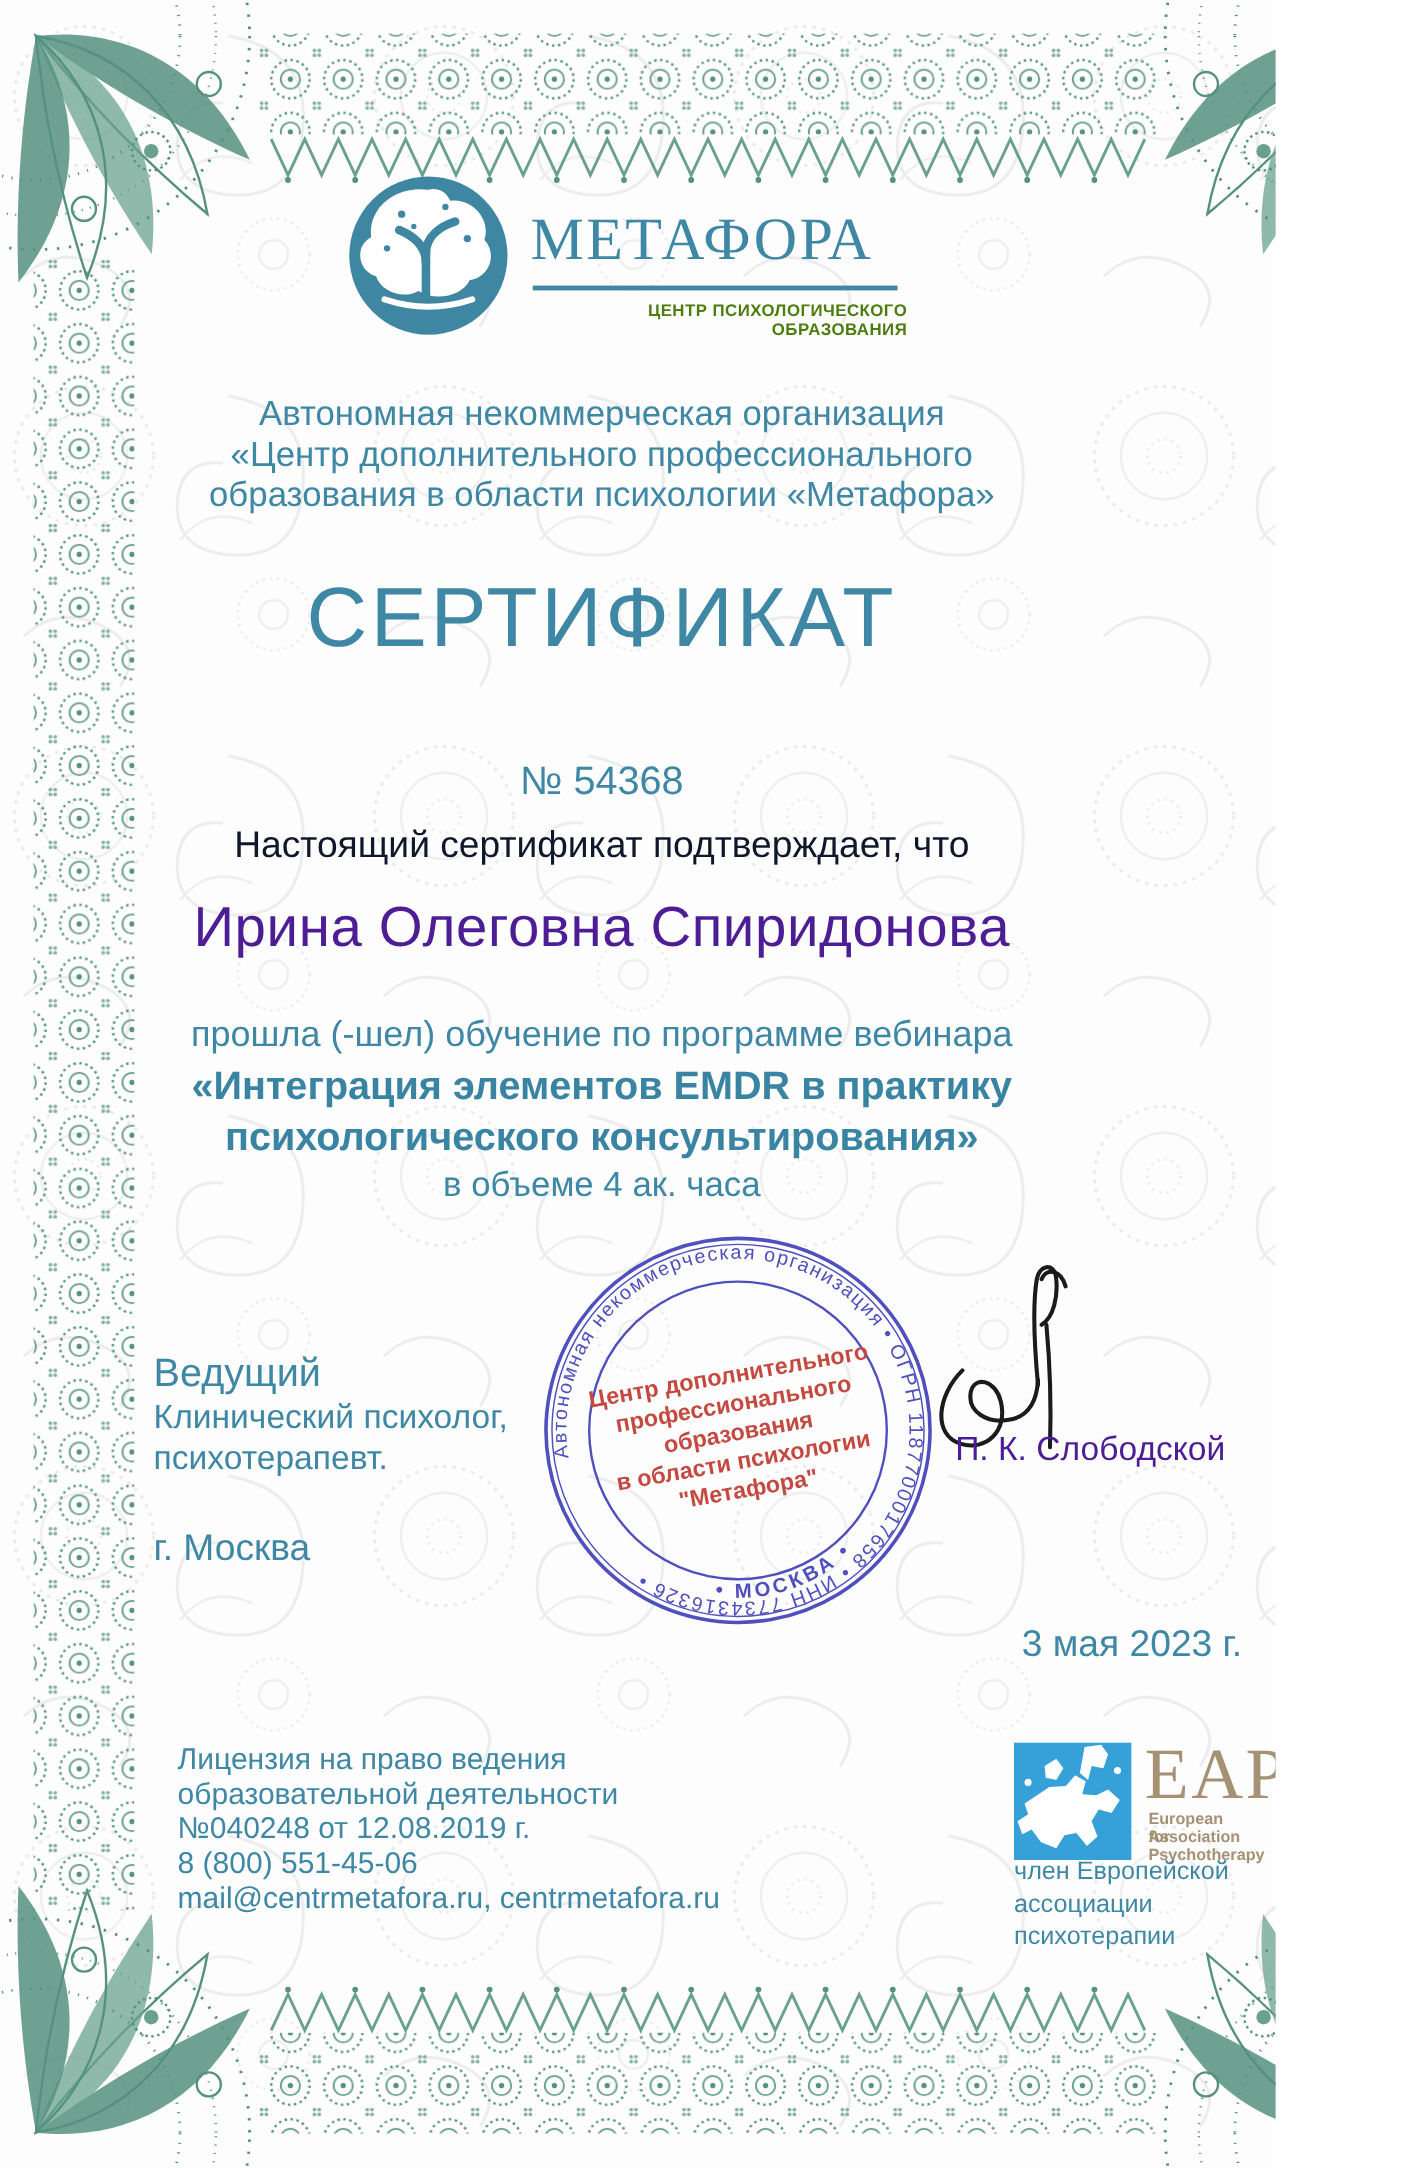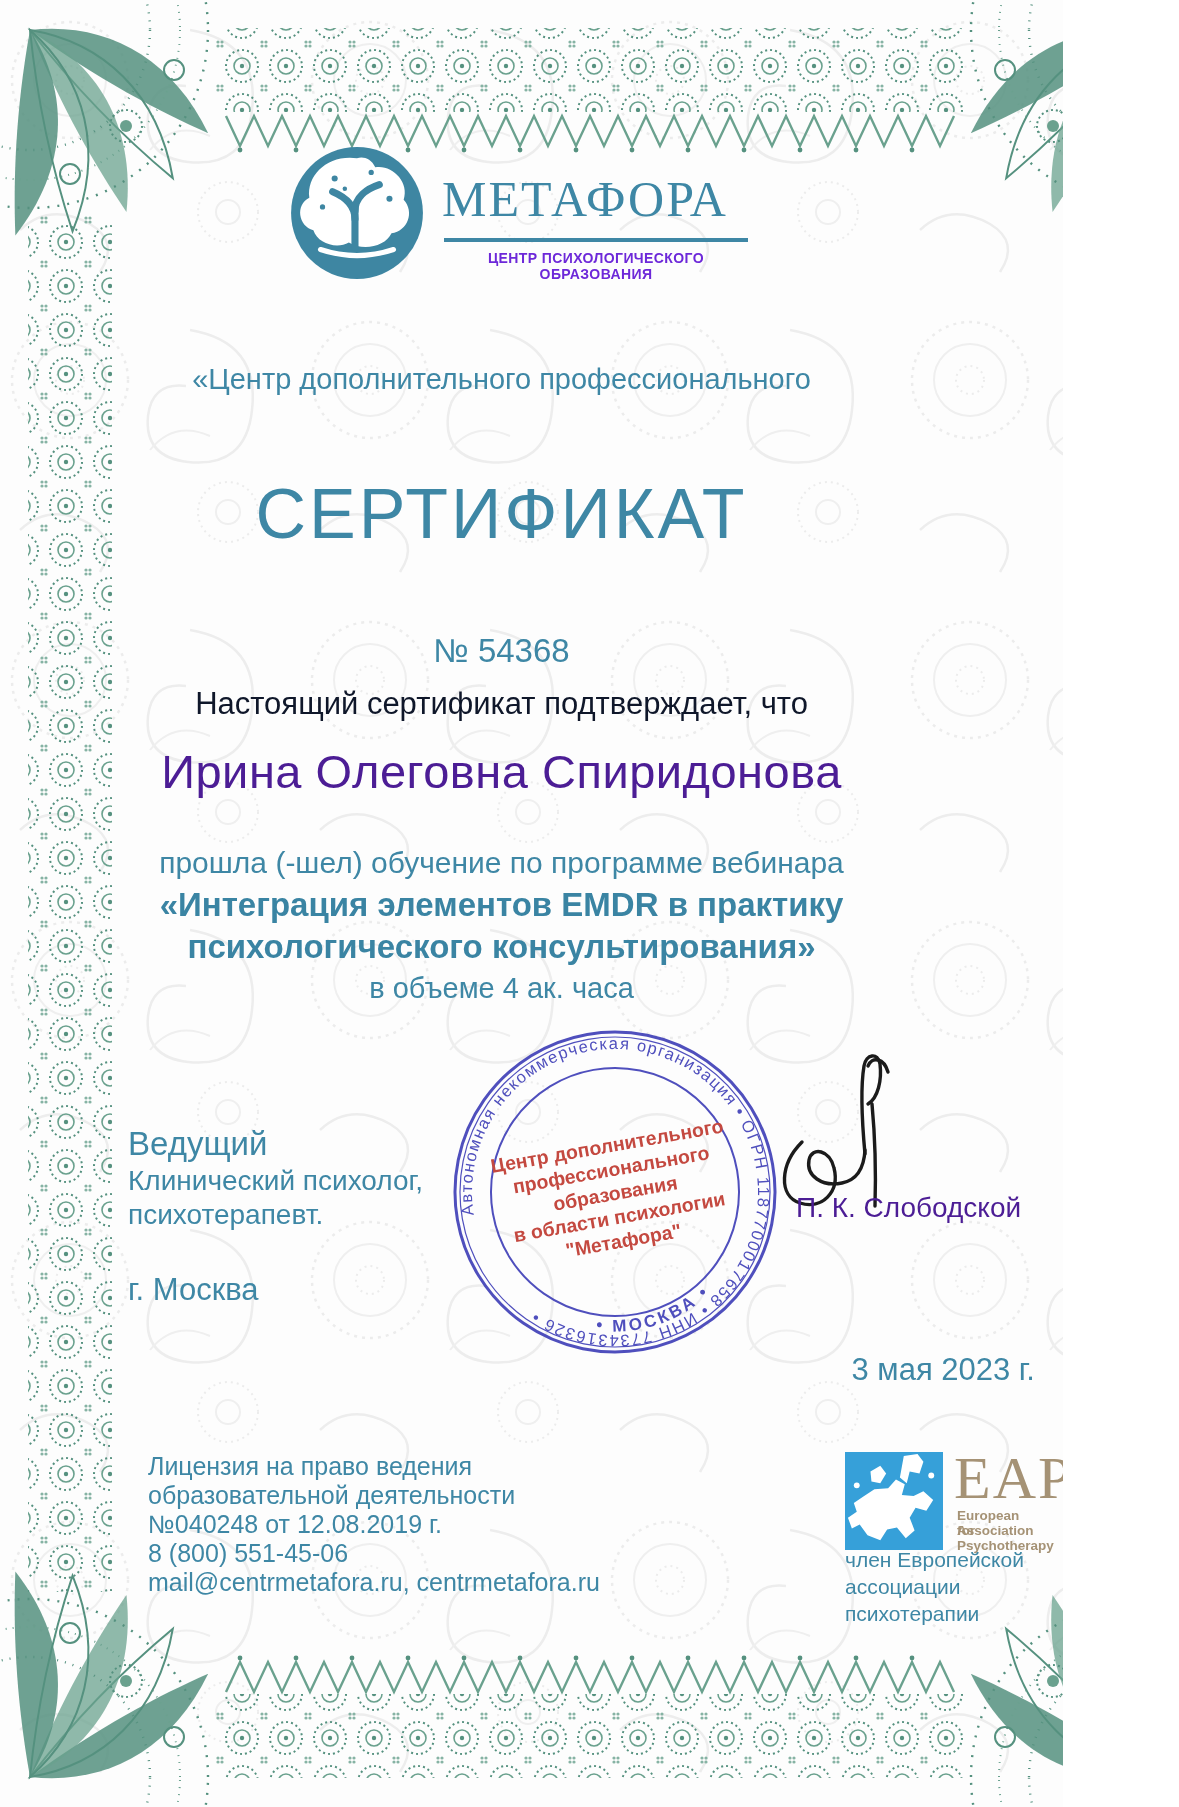--- a/index.html
+++ b/index.html
@@ -14,22 +14,22 @@
   .abs{position:absolute;}
   .ctr{
     position:absolute;left:90px;right:150px;
     text-align:center;white-space:nowrap;
   }
   .brand-name{
     font-family:"Liberation Serif","DejaVu Serif",serif;
     font-size:50px;letter-spacing:2px;color:#3e87a5;font-weight:400;
   }
   .brand-sub{
-    font-size:14px;font-weight:bold;letter-spacing:0.4px;color:#6d28d9;
-    text-align:center;
+    font-size:14px;font-weight:bold;letter-spacing:0.4px;color:#4d7c0f;
+    text-align:right;
   }
   .org-line{font-size:29px;line-height:34px;color:#3e87a5;}
   .cert-title{font-size:70px;font-weight:500;letter-spacing:3px;color:#3e87a5;}
   .cert-number{font-size:33px;color:#3e87a5;margin-top:46px;}
   .confirm{font-size:31px;color:#0f172a;}
   .recipient{font-size:47px;font-weight:500;color:#4c1d95;letter-spacing:0.5px;}
   .program-intro{font-size:30px;color:#3e87a5;}
   .program-bold{font-size:33px;font-weight:bold;color:#3a84a3;}
   .volume{font-size:29px;color:#3e87a5;}
   .presenter-role{font-size:33px;color:#3e87a5;line-height:40px;}
@@ -141,21 +141,23 @@
       <circle cx="36" cy="64" r="2.6"></circle>
       <circle cx="58" cy="46" r="2.2"></circle>
     </g>
     <path d="M34,106 Q70,118 106,106" fill="none" stroke="#ffffff" stroke-width="5" stroke-linecap="round"></path>
   </svg>
 
   <div class="abs brand-name" style="left:442px;top:170px;">МЕТАФОРА</div>
   <div class="abs" style="left:444px;top:238px;width:304px;height:4px;background:#3e87a5;"></div>
   <div class="abs brand-sub" style="left:436px;top:250px;width:320px;">ЦЕНТР ПСИХОЛОГИЧЕСКОГО ОБРАЗОВАНИЯ</div>
 
+  <div class="ctr org-line" style="top:328px;">Автономная некоммерческая организация</div>
   <div class="ctr org-line" style="top:362px;">«Центр дополнительного профессионального</div>
+  <div class="ctr org-line" style="top:396px;">образования в области психологии «Метафора»</div>
 
   <div class="ctr cert-title" style="top:474px;">СЕРТИФИКАТ</div>
   <div class="ctr cert-number" style="top:586px;">№ 54368</div>
 
   <div class="ctr confirm" style="top:686px;">Настоящий сертификат подтверждает, что</div>
 
   <div class="ctr recipient" style="top:744px;">Ирина Олеговна  Спиридонова</div>
 
   <div class="ctr program-intro" style="top:846px;">прошла (-шел) обучение по программе вебинара</div>
   <div class="ctr program-bold" style="top:886px;">«Интеграция элементов EMDR в практику</div>

